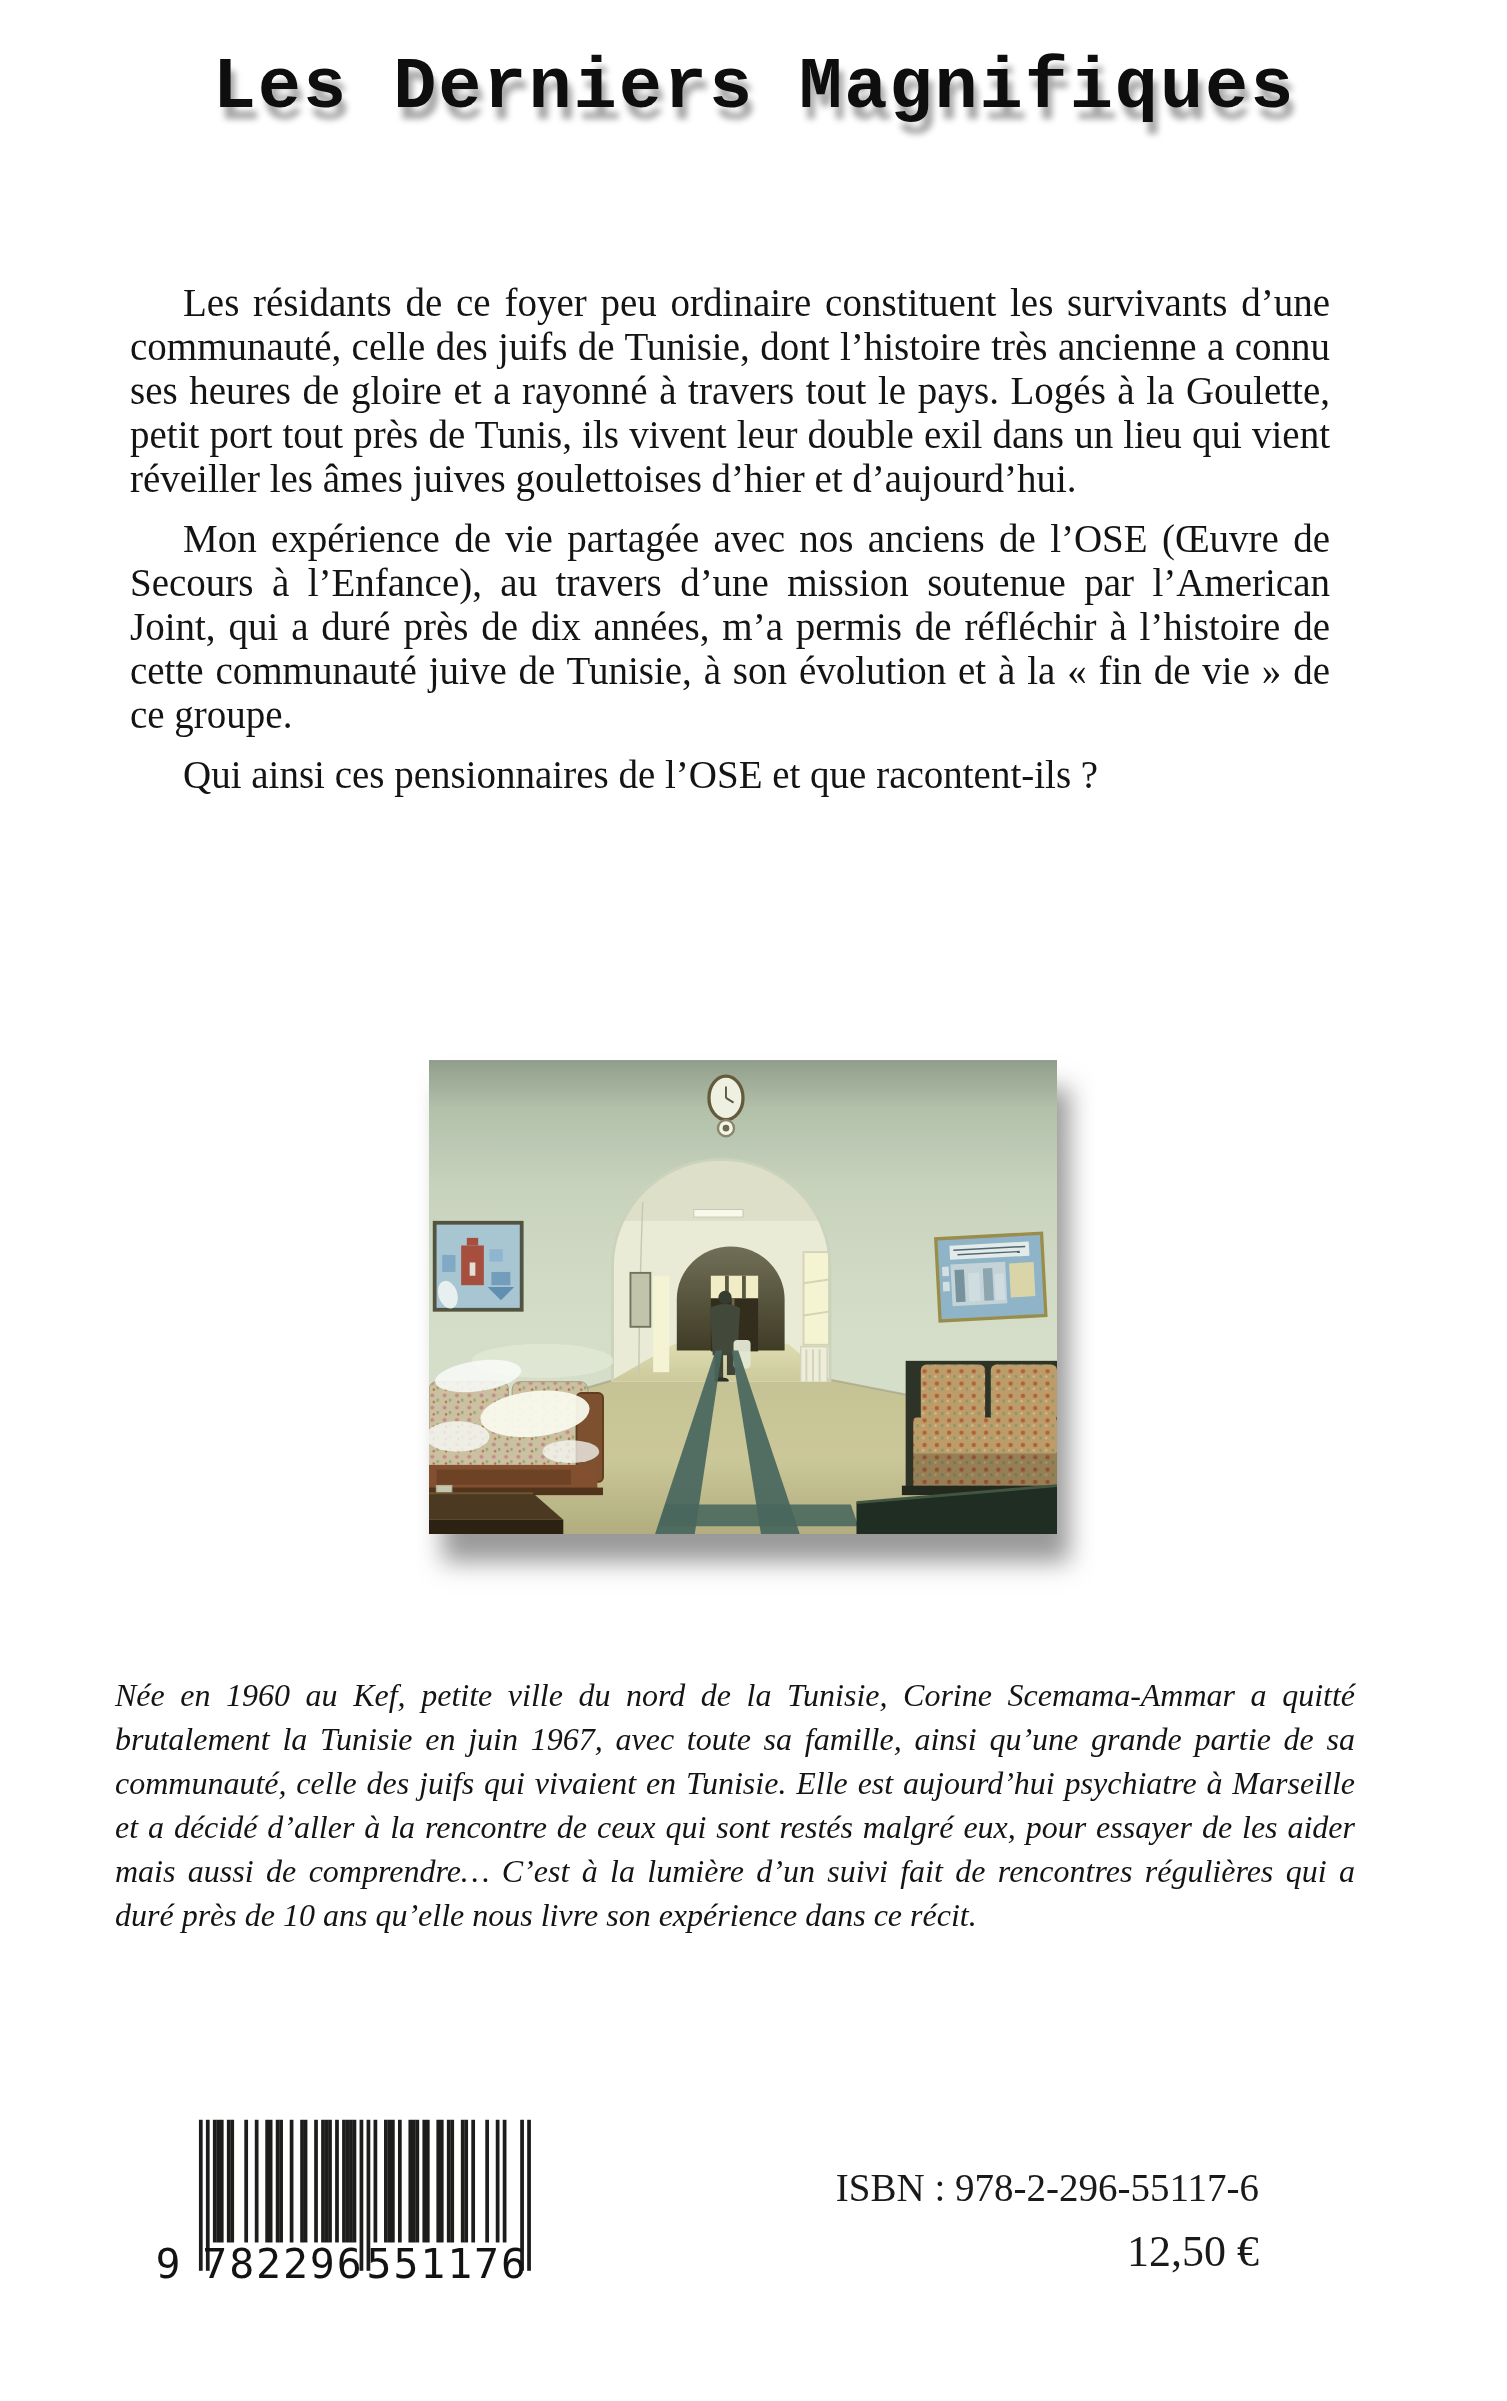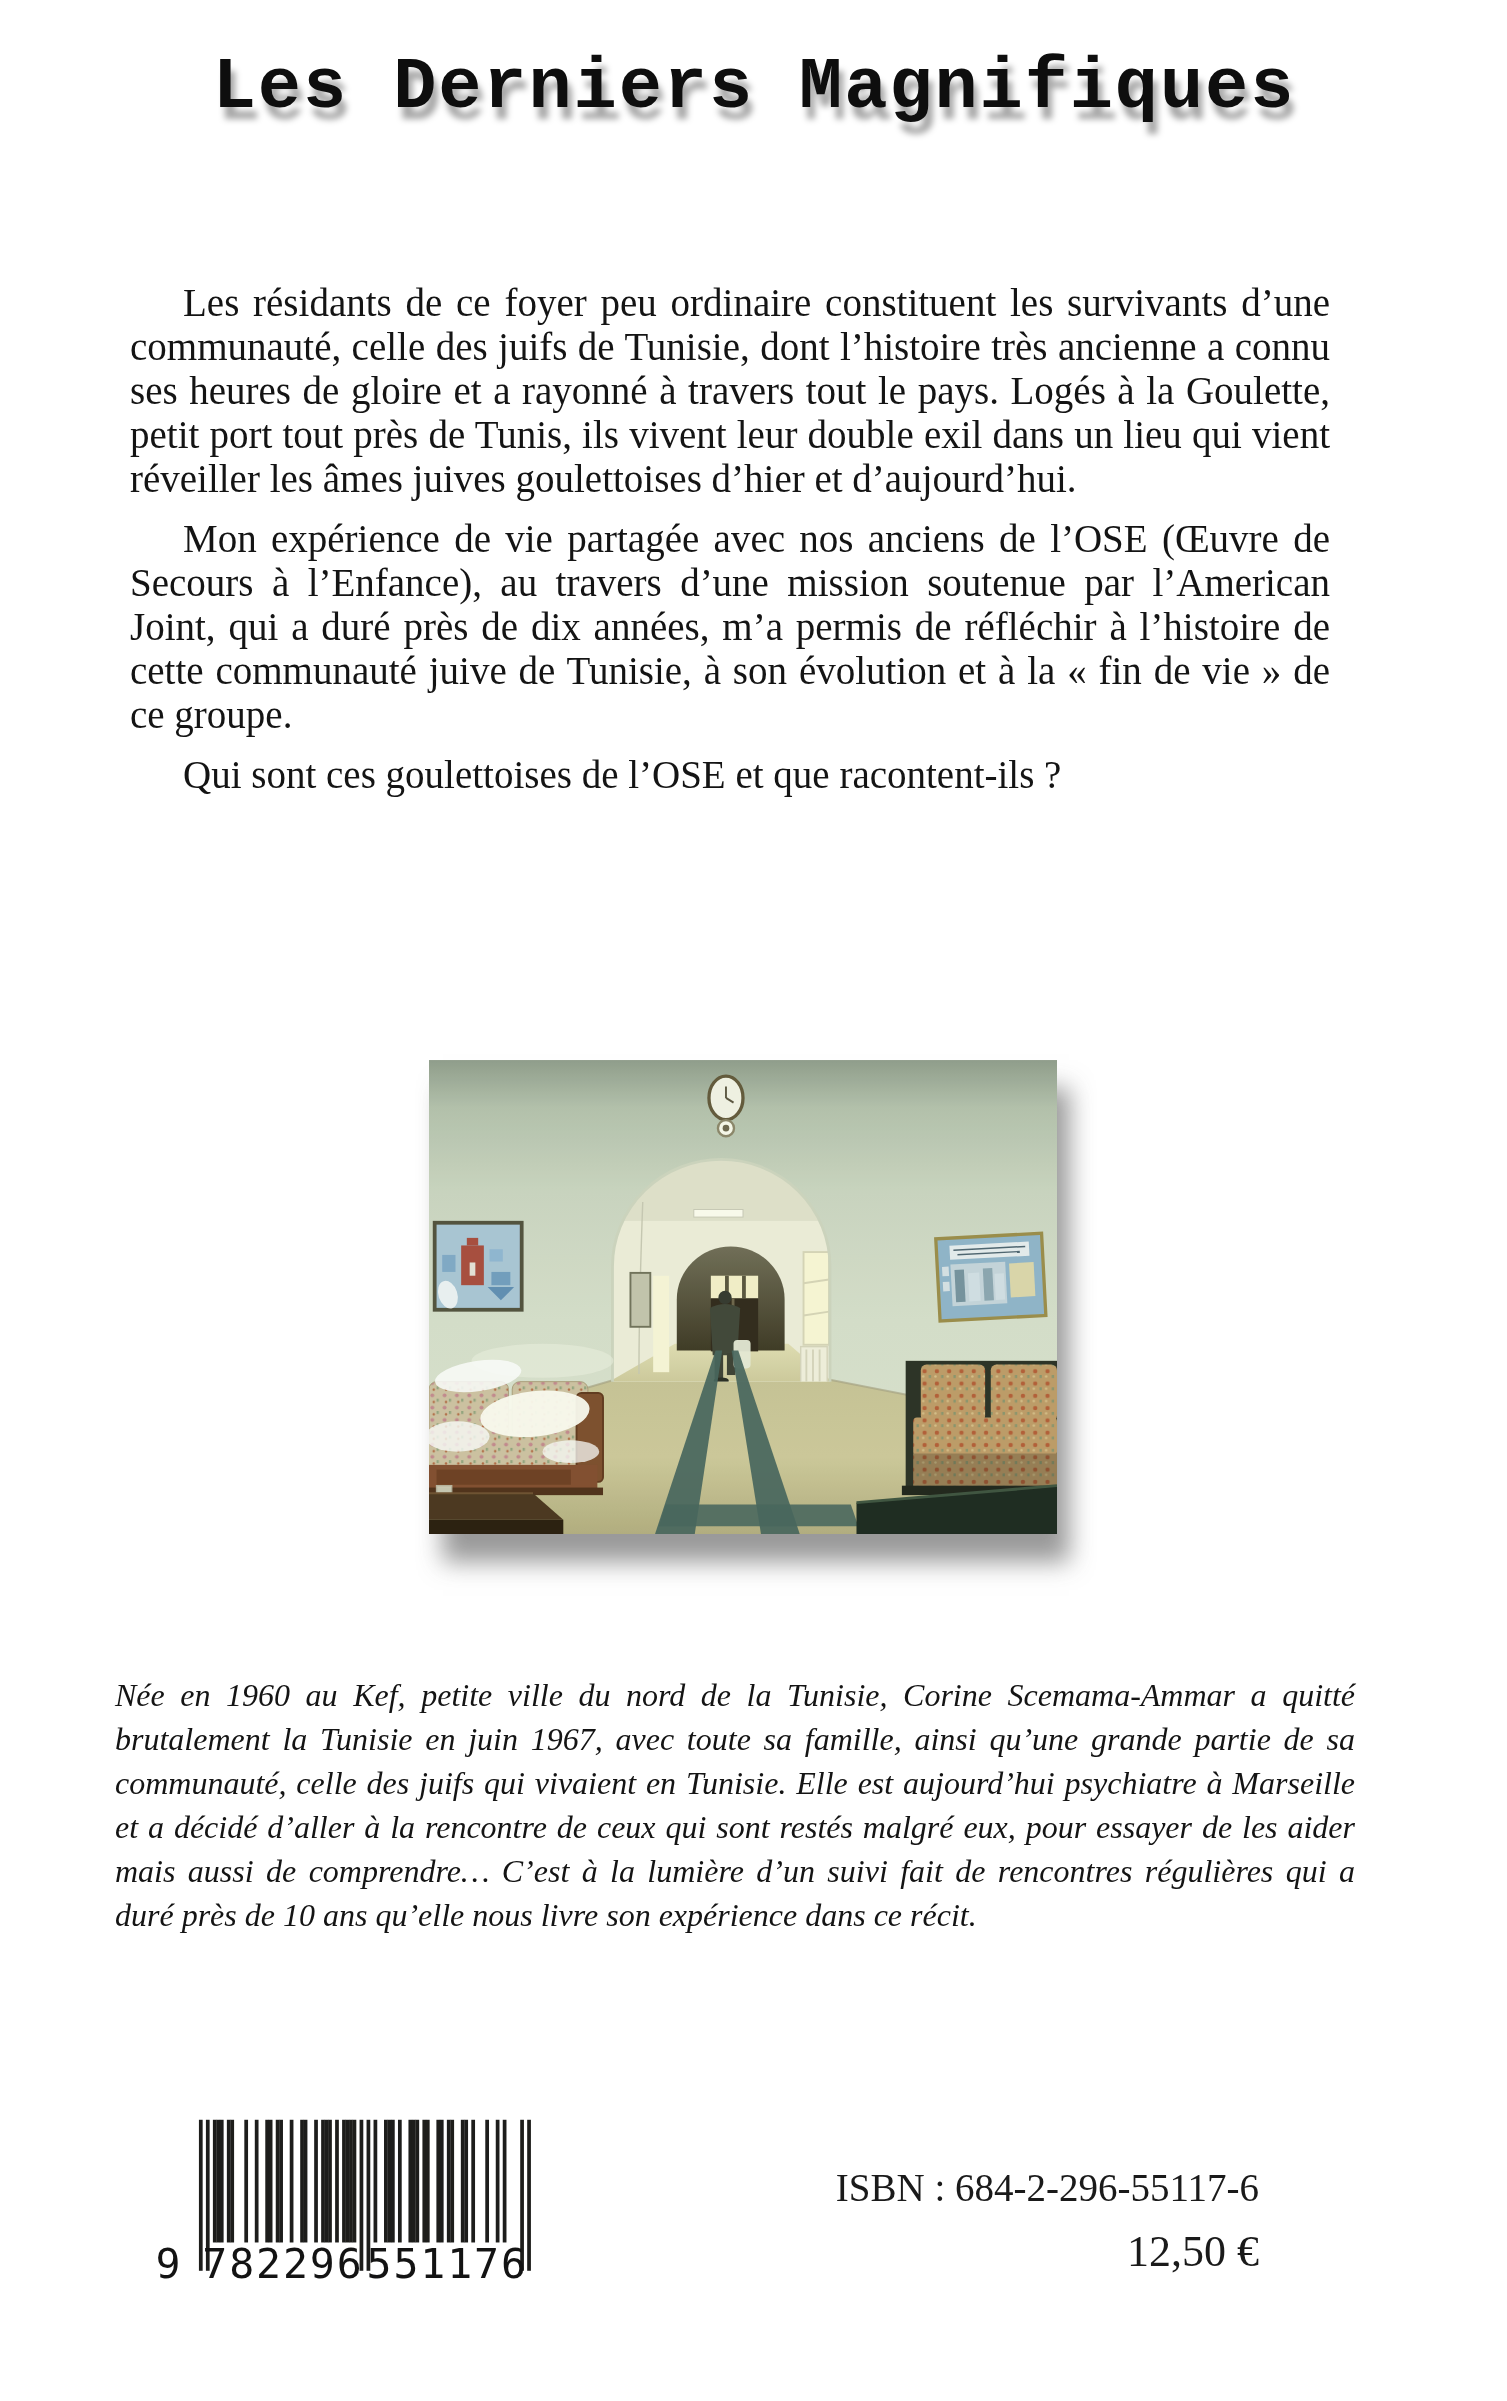--- a/index.html
+++ b/index.html
@@ -35,21 +35,21 @@
 </head>
 <body>
 
 <div class="page">
 
   <h1 class="title">Les Derniers Magnifiques</h1>
 
   <div class="synopsis">
     <p>Les résidants de ce foyer peu ordinaire constituent les survivants d’une communauté, celle des juifs de Tunisie, dont l’histoire très ancienne a connu ses heures de gloire et a rayonné à travers tout le pays. Logés à la Goulette, petit port tout près de Tunis, ils vivent leur double exil dans un lieu qui vient réveiller les âmes juives goulettoises d’hier et d’aujourd’hui.</p>
     <p>Mon expérience de vie partagée avec nos anciens de l’OSE (Œuvre de Secours à l’Enfance), au travers d’une mission soutenue par l’American Joint, qui a duré près de dix années, m’a permis de réfléchir à l’histoire de cette communauté juive de Tunisie, à son évolution et à la « fin de vie » de ce groupe.</p>
-    <p>Qui sont ces goulettoises de l’OSE et que racontent-ils ?</p>
+    <p>Qui ainsi ces pensionnaires de l’OSE et que racontent-ils ?</p>
   </div>
 
   <figure class="photo">
     <svg width="628" height="474" viewBox="0 0 664 501" xmlns="http://www.w3.org/2000/svg">
       <defs>
         <linearGradient id="wallGrad" x1="0" y1="0" x2="0" y2="1">
           <stop offset="0" stop-color="#8f9c8b"></stop>
           <stop offset="0.10" stop-color="#b4c1ad"></stop>
           <stop offset="0.28" stop-color="#ccd6c2"></stop>
           <stop offset="0.55" stop-color="#d8e0cd"></stop>
@@ -275,17 +275,17 @@
         <rect x="374.50" y="4" width="3.95" height="130" fill="#1d1d1b"></rect>
         <rect x="381.90" y="4" width="3.95" height="130" fill="#1d1d1b"></rect>
         <rect x="400.40" y="4" width="3.95" height="160" fill="#1d1d1b"></rect>
         <rect x="407.80" y="4" width="3.95" height="160" fill="#1d1d1b"></rect>
         <text x="14" y="172" class="bc-digits">9</text>
         <text x="149" y="172" class="bc-digits" text-anchor="middle">782296</text>
         <text x="323" y="172" class="bc-digits" text-anchor="middle">551176</text>
       </svg>
   </div>
 
-  <div class="isbn">ISBN : 684-2-296-55117-6</div>
+  <div class="isbn">ISBN : 978-2-296-55117-6</div>
   <div class="price">12,50 €</div>
 
 </div>
 
 
 </body></html>

